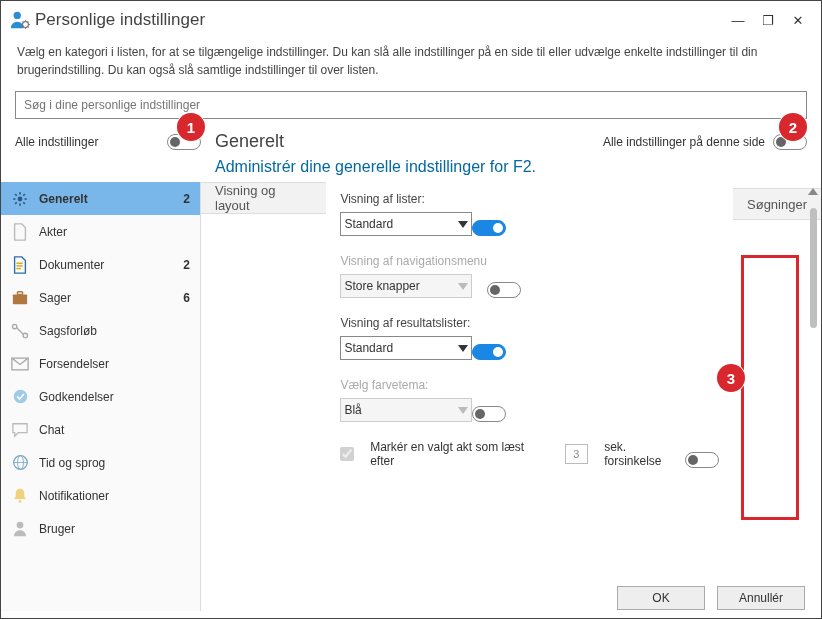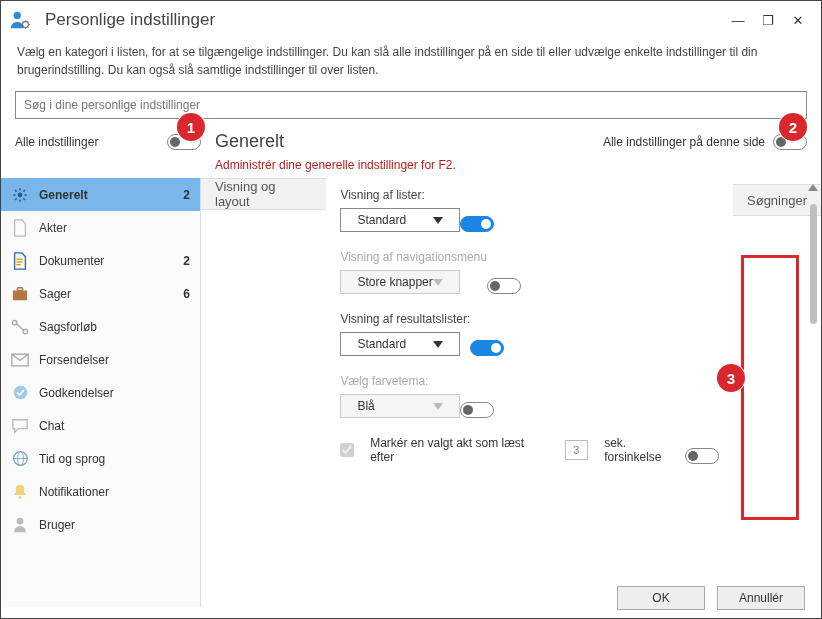--- a/index.html
+++ b/index.html
@@ -1,49 +1,49 @@
 <!DOCTYPE html>
 <html><head>
   <meta charset="utf-8">
   <style>
     *{box-sizing:border-box;margin:0;padding:0;font-family:"Segoe UI",Tahoma,sans-serif;font-size:12px;color:#333}
     body{width:822px;height:619px;background:#fff;border:1px solid #444;position:relative;overflow:hidden}
     .titlebar{height:38px;display:flex;align-items:center;padding:0 8px}
     .titlebar svg{flex:0 0 auto}
-    .titlebar .title{font-size:17px;color:#444;margin-left:14px;flex:1}
+    .titlebar .title{font-size:17px;color:#444;margin-left:4px;flex:1}
     .winbtn{width:30px;height:28px;display:flex;align-items:center;justify-content:center}
     .winbtn span{font-size:13px}
     .desc{padding:4px 16px 8px;font-size:12px;color:#444;line-height:1.5}
     .searchwrap{margin:4px 14px 6px}
     .search{width:100%;height:28px;border:1px solid #888;padding:0 8px;color:#777;font-size:12px;outline:none}
     .row-top{display:flex;padding:6px 14px 4px;align-items:center}
     .all-left{width:186px;display:flex;align-items:center;justify-content:space-between}
     .all-left span{font-size:12px;color:#333}
     .toggle{width:34px;height:16px;border:1px solid #888;border-radius:9px;position:relative;background:#fff;display:inline-block}
     .toggle .knob{width:10px;height:10px;border-radius:50%;background:#666;position:absolute;top:2px;left:2px}
     .toggle.on{background:#1b87e5;border-color:#1b87e5}
     .toggle.on .knob{left:auto;right:2px;background:#fff}
     .panel-title{font-size:18px;color:#444}
     .panel-head-right{margin-left:auto;display:flex;align-items:center;gap:8px}
     .panel-head-right span{font-size:12px}
-    .subheader{padding:2px 14px 6px 214px;font-size:12px;color:#b91c1c}
+    .subheader{padding:2px 14px 6px 214px;font-size:16px;color:#0369a1}
     .mainflex{display:flex;height:calc(619px - 190px)}
     .sidebar{width:200px;background:#fafafa;border-right:1px solid #ddd;height:100%;overflow:hidden}
     .sbitem{height:33px;display:flex;align-items:center;padding:0 10px;gap:10px;font-size:12px;color:#444}
     .sbitem.selected{background:#79b7ea;color:#164a7a;font-weight:600}
     .sbitem .icon{width:18px;height:18px;display:flex;align-items:center;justify-content:center}
     .sbitem .badge{margin-left:auto;font-weight:700}
     .content{flex:1;position:relative;display:flex;flex-direction:row;background:#fff}
     .section-hdr{height:32px;background:#f2f2f2;border-top:1px solid #ddd;border-bottom:1px solid #ddd;display:flex;align-items:center;padding:0 14px;font-size:13px;color:#555}
     .section-body{padding:10px 14px 6px;display:flex;flex-direction:column;gap:18px}
     .opt-row{display:flex;align-items:flex-end;}
     .opt-left{display:flex;flex-direction:column;gap:6px}
     .opt-left label{font-size:12px;color:#444}
     .opt-left.disabled label, .opt-left.disabled .combo{color:#aaa}
-    .combo{width:120px;height:24px;border:1px solid #888;display:flex;align-items:center;justify-content:space-between;padding:0 16px;background:#fff;font-size:12px}
+    .combo{width:132px;height:24px;border:1px solid #888;display:flex;align-items:center;justify-content:space-between;padding:0 3px;background:#fff;font-size:12px}
     .combo.disabled{border-color:#ccc;background:#f5f5f5;color:#aaa}
     .combo .tri{width:0;height:0;border-left:5px solid transparent;border-right:5px solid transparent;border-top:7px solid #333}
     .combo.disabled .tri{border-top-color:#bbb}
     .chkrow{display:flex;align-items:center;gap:16px;color:#aaa}
     .chkrow input{width:14px;height:14px;accent-color:#aaa}
     .numbox{width:24px;height:20px;border:1px solid #bbb;display:flex;align-items:center;justify-content:center;color:#888;font-size:11px}
     .redbox{position:absolute;border:3px solid #d9272e;pointer-events:none}
     .callout{width:28px;height:28px;border-radius:50%;background:#d9272e;color:#fff;font-weight:700;font-size:15px;display:flex;align-items:center;justify-content:center;position:absolute;z-index:20;box-shadow:0 0 0 1px #fff}
     .footer{height:40px;position:absolute;bottom:0;right:0;left:200px;border-top:0;display:flex;align-items:center;justify-content:flex-end;gap:12px;padding:0 16px;background:#fff}
     .btn{width:88px;height:24px;border:1px solid #aaa;background:#eee;display:flex;align-items:center;justify-content:center;font-size:12px}

